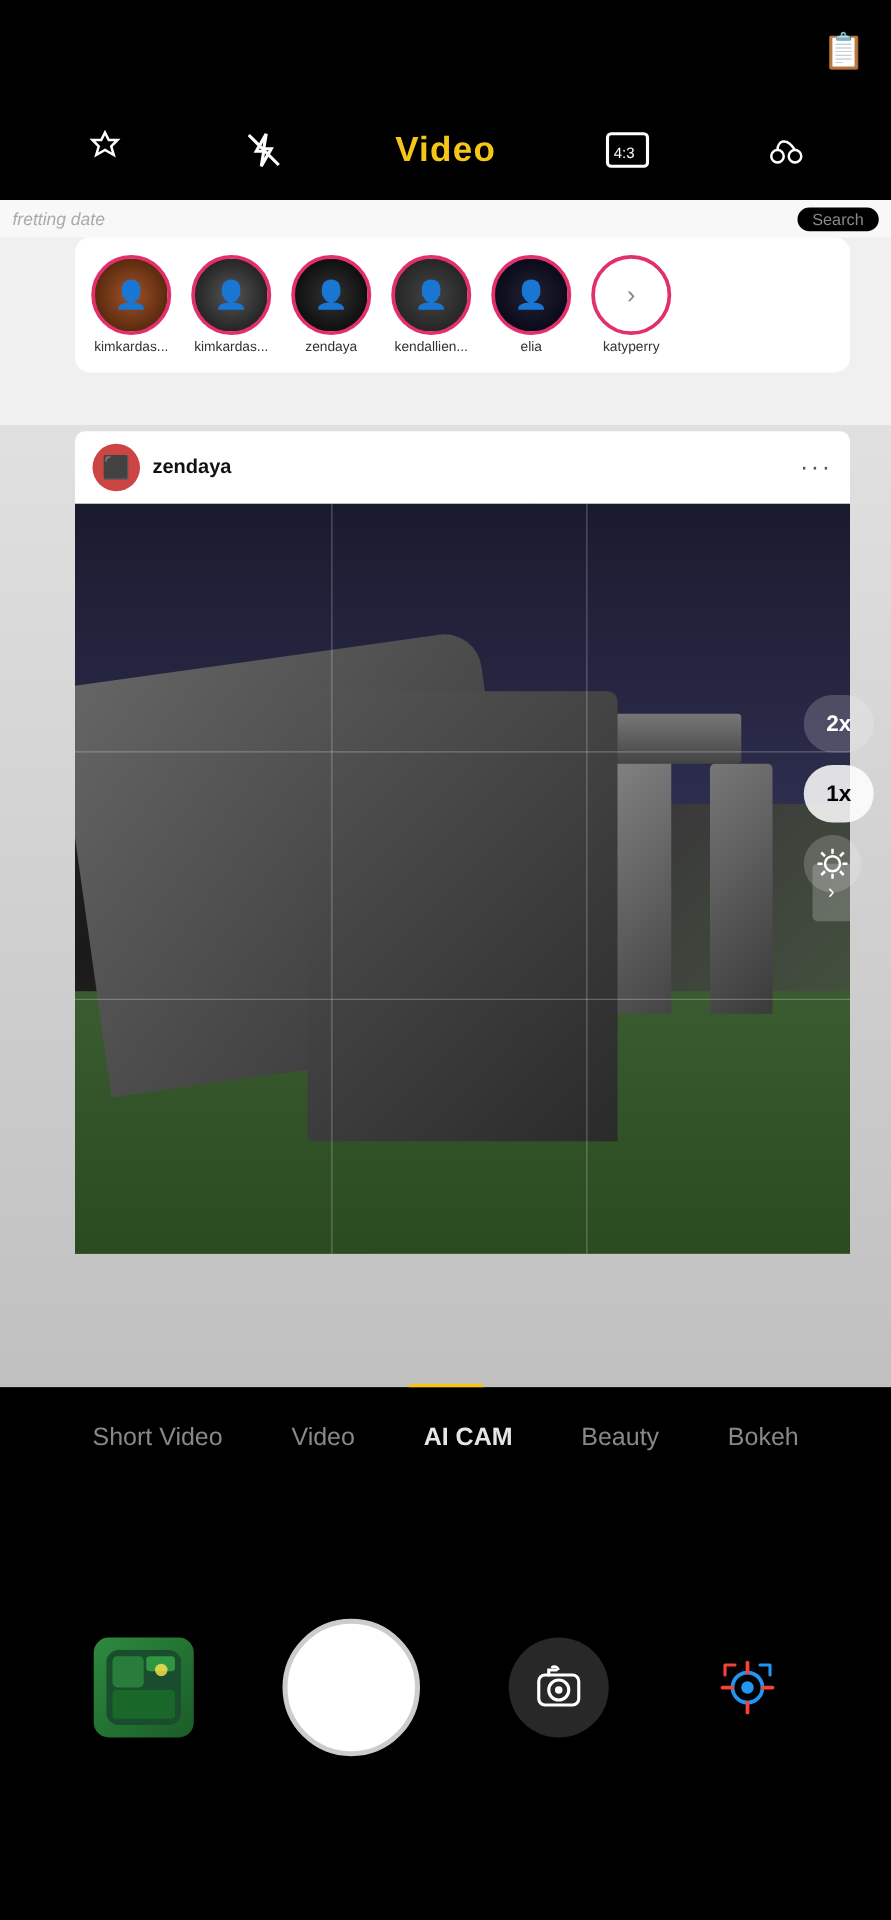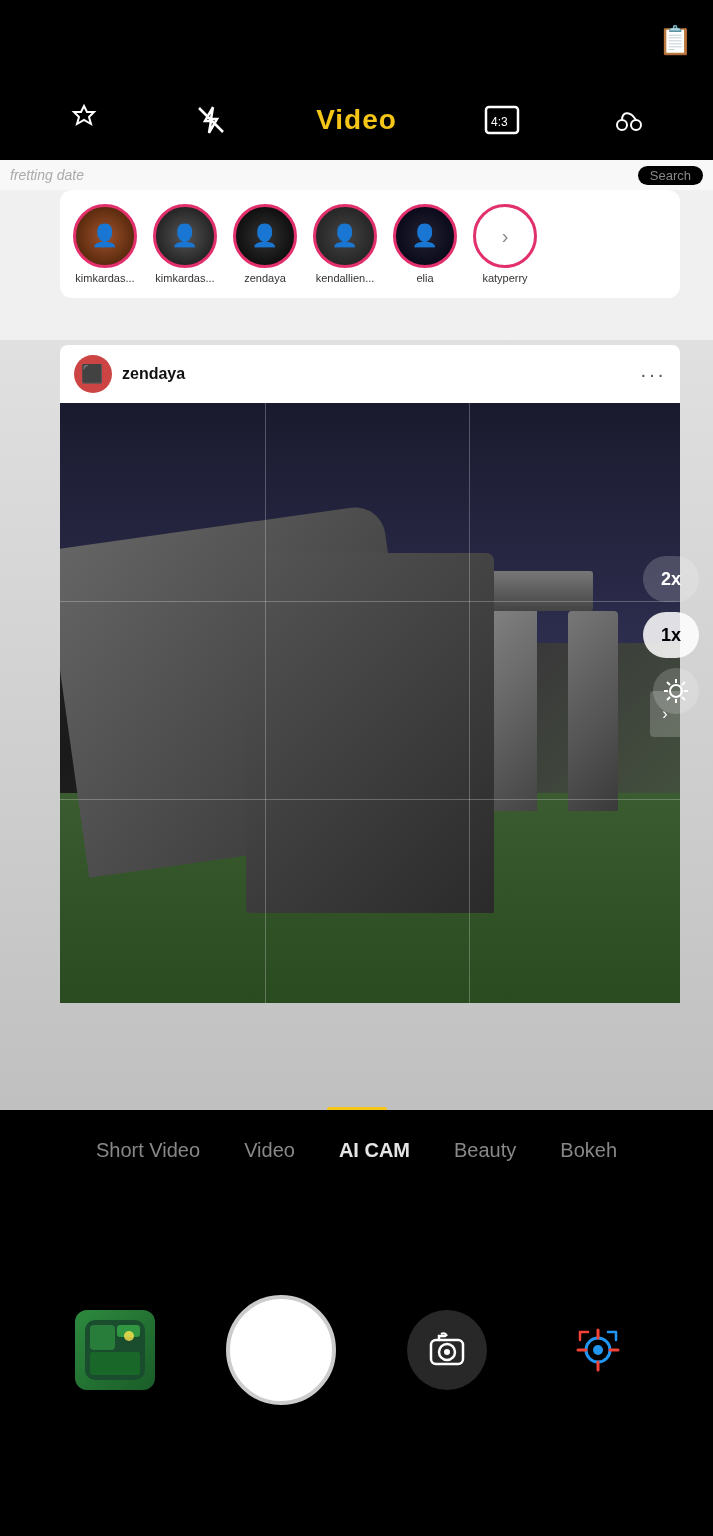--- a/index.html
+++ b/index.html
@@ -248,21 +248,20 @@
     
     .zoom-controls {
       position: absolute;
       right: 14px;
       top: 50%;
       transform: translateY(-50%);
       display: flex;
       flex-direction: column;
       gap: 10px;
       z-index: 10;
-      align-items: flex-end;
     }
 
     .zoom-btn {
       width: 56px;
       height: 46px;
       background: rgba(255,255,255,0.18);
       border-radius: 24px;
       display: flex;
       align-items: center;
       justify-content: center;
@@ -317,21 +316,21 @@
     }
 
     
     .mode-selector {
       width: 100%;
       height: 80px;
       background: #000;
       display: flex;
       align-items: center;
       justify-content: center;
-      gap: 0;
+      gap: 11px;
       position: relative;
     }
 
     .mode-item {
       padding: 0 22px;
       font-size: 20px;
       color: #888;
       white-space: nowrap;
       font-weight: 400;
     }

